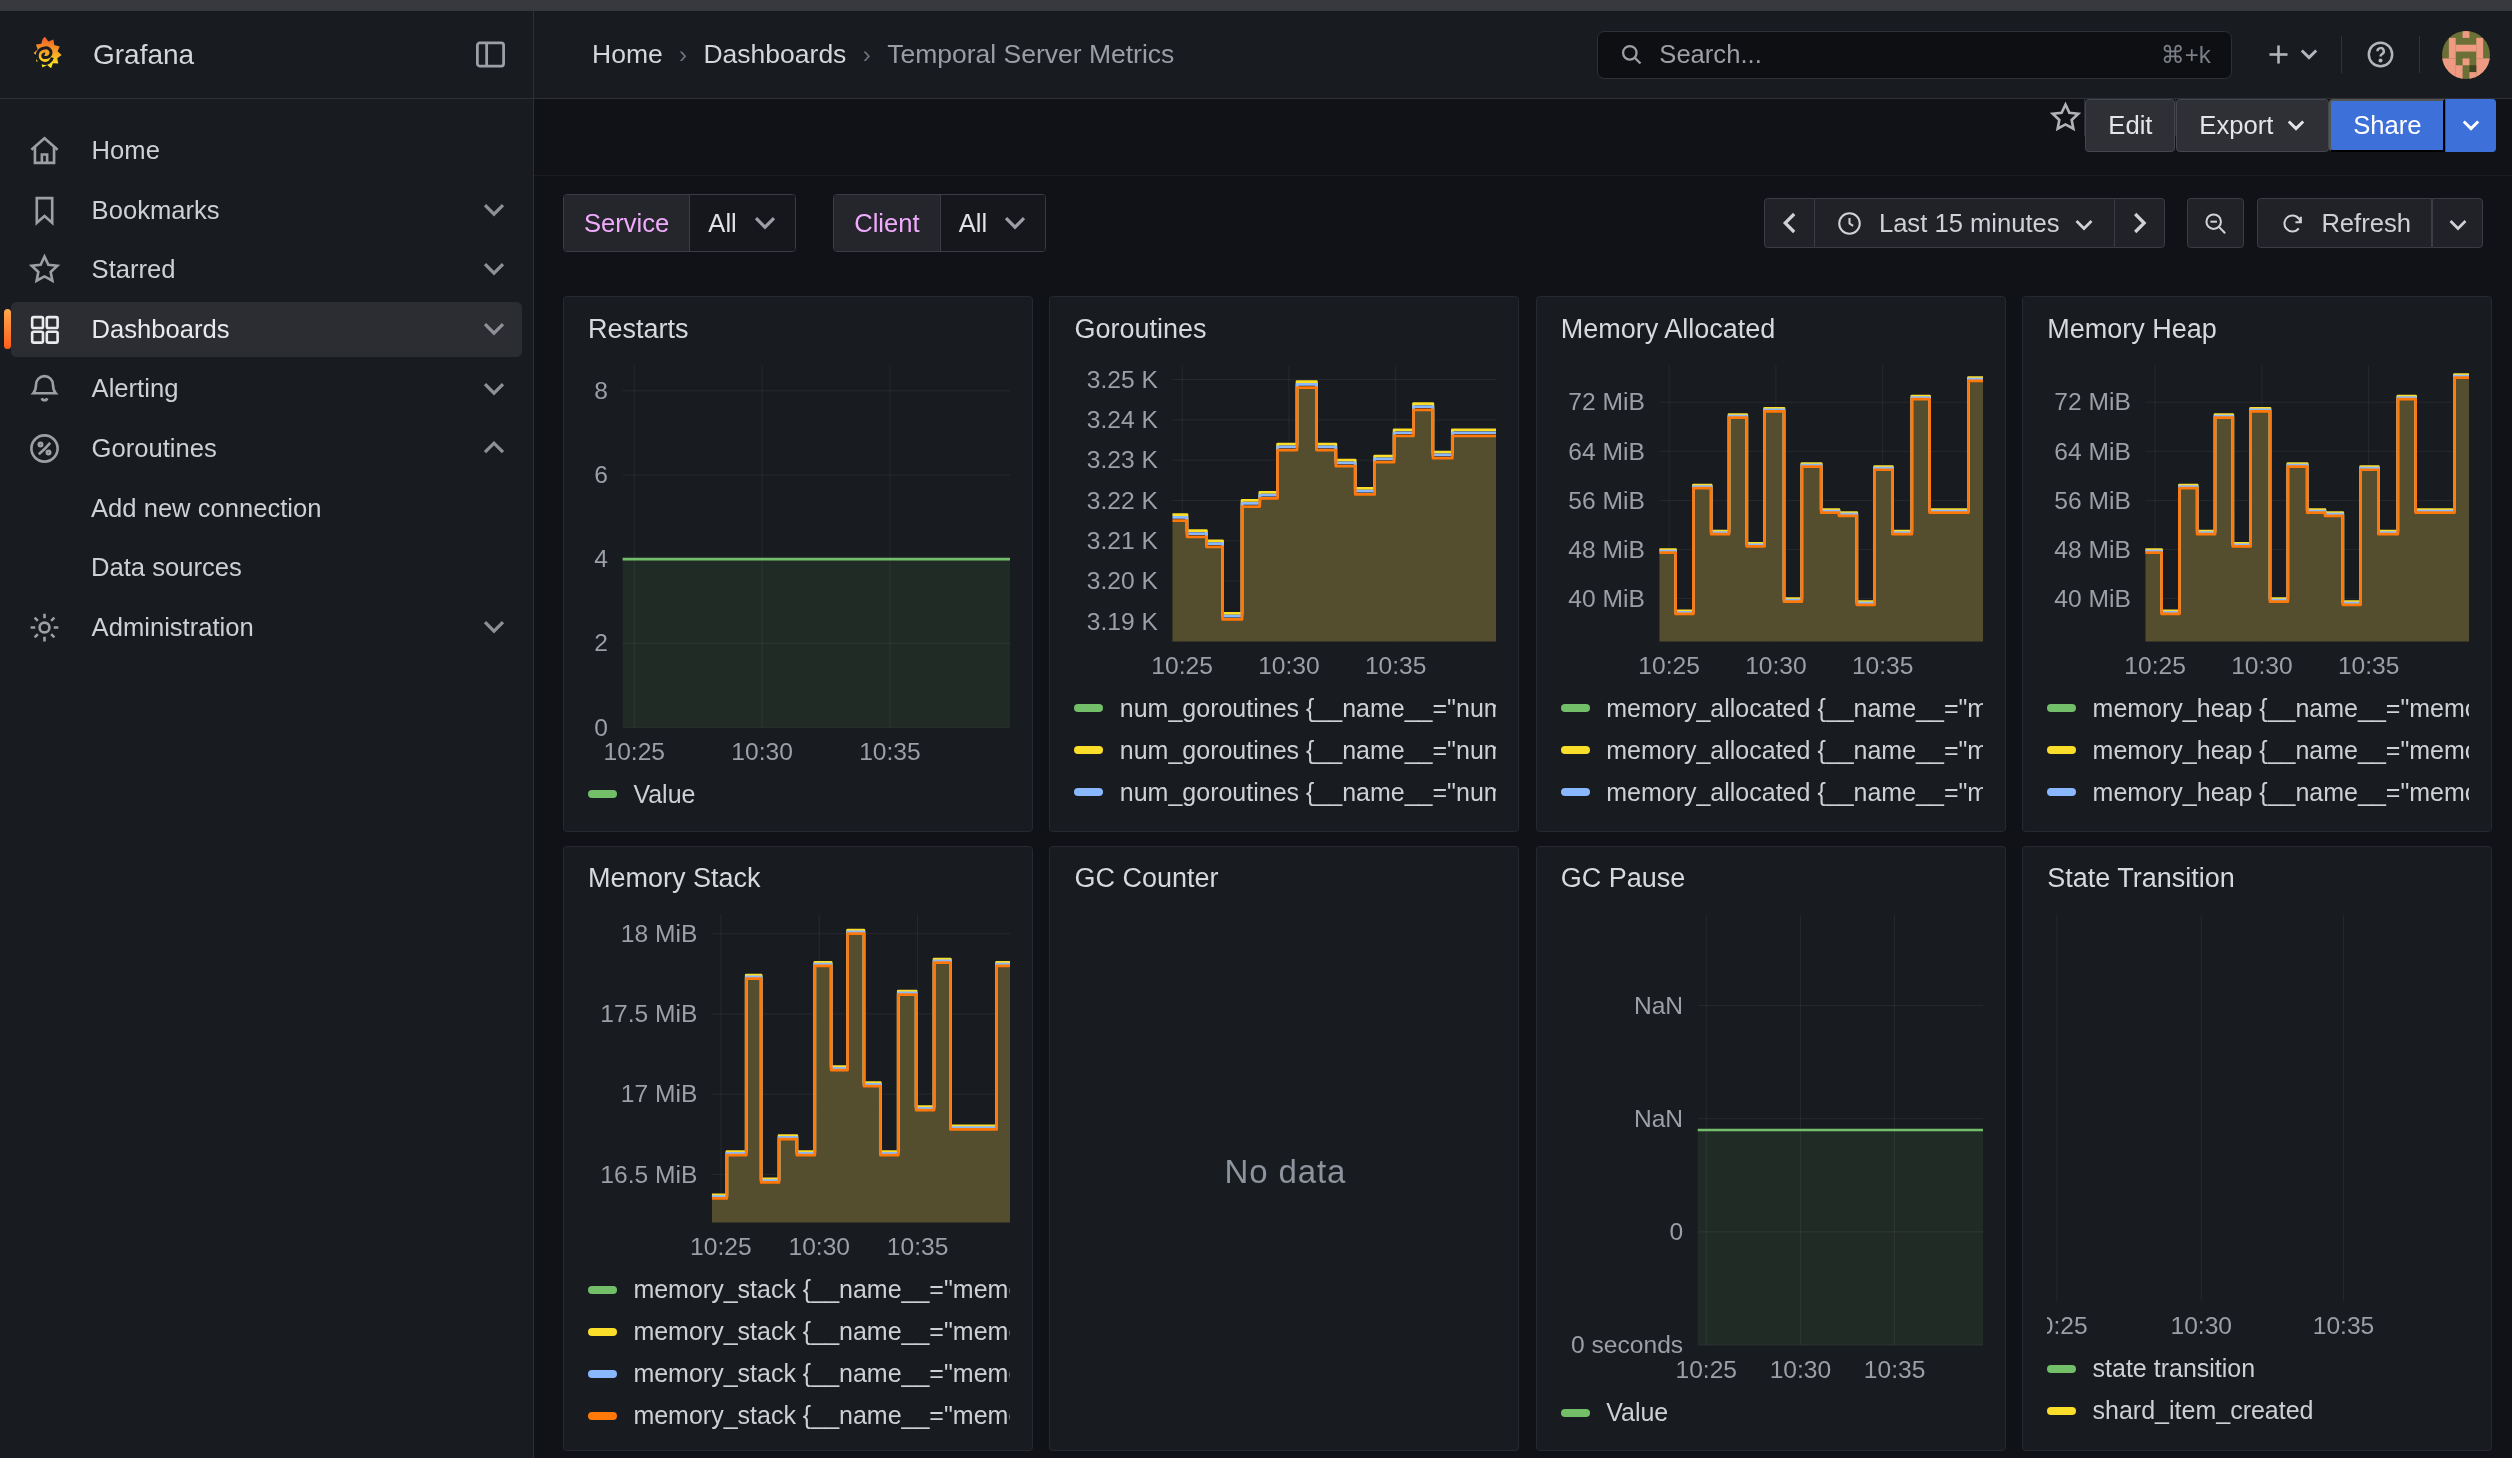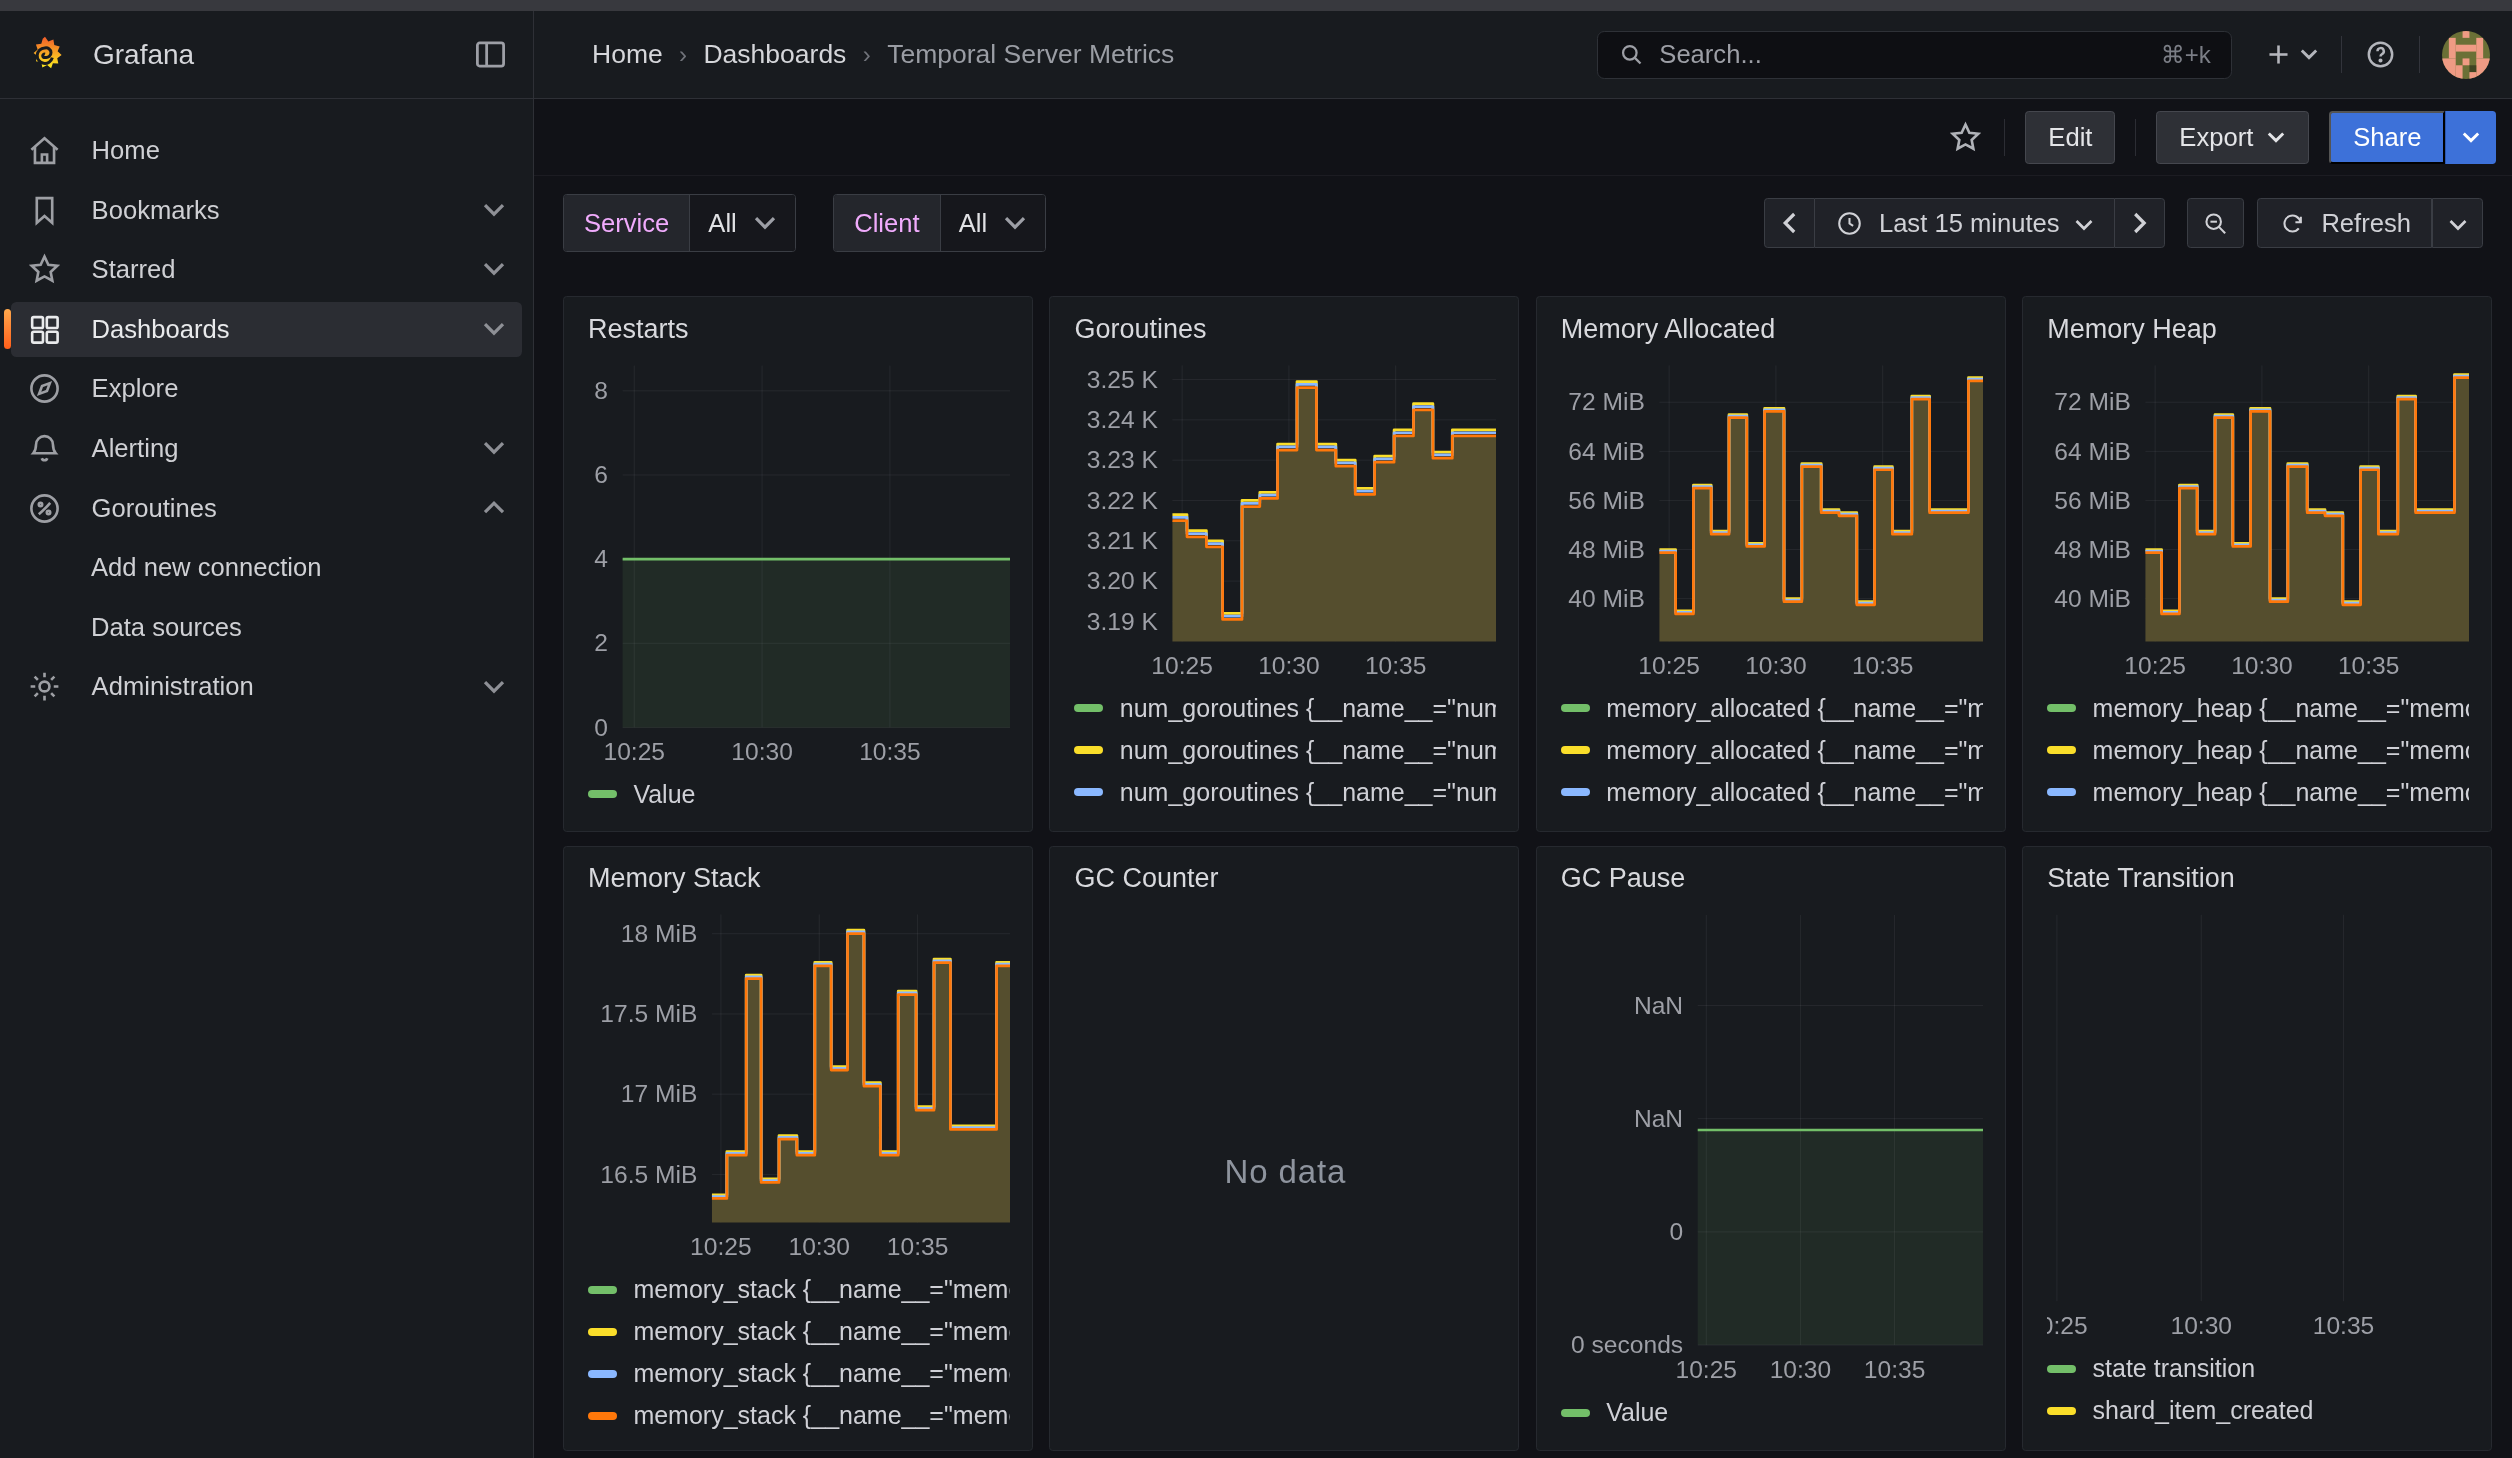--- a/index.html
+++ b/index.html
@@ -37,22 +37,22 @@
   .nav-item .nlabel { font-size:25.6px; color:#cfd0d4; margin-left:29px; }
   .nav-item .nchev { margin-left:auto; width:24px; height:16.4px; color:#8e9096; }
   .nav-item.active { background:#2b2d33; }
   .nav-item.active::before { content:""; position:absolute; left:-7.3px; top:7.3px; bottom:7.3px; width:7.3px;
     border-radius:3.7px; background:linear-gradient(#ffa94d,#ff5e1a); }
   .nav-item.active .nicon, .nav-item.active .nlabel { color:#e9eaec; }
   .nav-sub { height:55px; display:flex; align-items:center; padding-left:80px; font-size:25.6px;
     color:#cfd0d4; margin-bottom:4.6px; border-radius:5.5px; cursor:pointer; }
   
   .main { flex:1; display:flex; flex-direction:column; overflow:hidden; }
-  .toolbar { height:77px; display:flex; align-items:center; justify-content:flex-end;
-    padding:0 16.4px; gap:20px; border-bottom:0.9px solid rgba(204,204,220,0.06); }
+  .toolbar { height:77px; display:flex; justify-content:flex-end;
+    padding:0 16.4px; border-bottom:0.9px solid rgba(204,204,220,0.06); }
   .star-btn { color:#b0b2b8; width:37px; height:37px; cursor:pointer; }
   .tb-div { width:0.9px; height:37px; background:rgba(204,204,220,0.15); }
   .btn { height:53px; border-radius:3.7px; display:flex; align-items:center; font-size:25.6px;
     font-weight:500; padding:0 22px; cursor:pointer; }
   .btn.secondary { background:#2e3036; border:0.9px solid #45474e; color:#e4e5e8; gap:12.8px; }
   .btn-split { display:flex; }
   .btn.primary { background:#3d71d9; color:#fff; border-radius:3.7px 0 0 3.7px; }
   .btn.primary-chev { background:#3d71d9; border-left:0.9px solid #2c57b0; border-radius:0 3.7px 3.7px 0;
     padding:0 14.6px; color:#fff; display:flex; align-items:center; cursor:pointer; }
   .chev { width:20px; height:12.8px; display:inline-block; }
@@ -207,29 +207,20 @@
           </svg>
         </span>
         <span class="nlabel">Dashboards</span>
         <span class="nchev"><svg viewBox="0 0 12 8" width="24" height="16.4" fill="none" stroke="currentColor" stroke-width="1.6">
             <path d="M1.5 1.5 L6 6 L10.5 1.5"></path>
           </svg></span>
       </div>
       <div class="nav-item">
         <span class="nicon">
           <svg viewBox="0 0 24 24" width="37" height="37" fill="none" stroke="currentColor" stroke-width="1.7">
-            <circle cx="12" cy="12" r="8.5"></circle>
-            <path d="M15.5 8.5 L13.6 13.6 L8.5 15.5 L10.4 10.4 Z"></path>
-          </svg>
-        </span>
-        <span class="nlabel">Explore</span>
-      </div>
-      <div class="nav-item">
-        <span class="nicon">
-          <svg viewBox="0 0 24 24" width="37" height="37" fill="none" stroke="currentColor" stroke-width="1.7">
             <path d="M12 4a5.5 5.5 0 0 1 5.5 5.5c0 3.1.9 4.5 1.8 5.6H4.7c.9-1.1 1.8-2.5 1.8-5.6A5.5 5.5 0 0 1 12 4Z"></path>
             <path d="M10.2 18.3a1.9 1.9 0 0 0 3.6 0"></path>
           </svg>
         </span>
         <span class="nlabel">Alerting</span>
         <span class="nchev"><svg viewBox="0 0 12 8" width="24" height="16.4" fill="none" stroke="currentColor" stroke-width="1.6">
             <path d="M1.5 1.5 L6 6 L10.5 1.5"></path>
           </svg></span>
       </div>
       <div class="nav-item">

